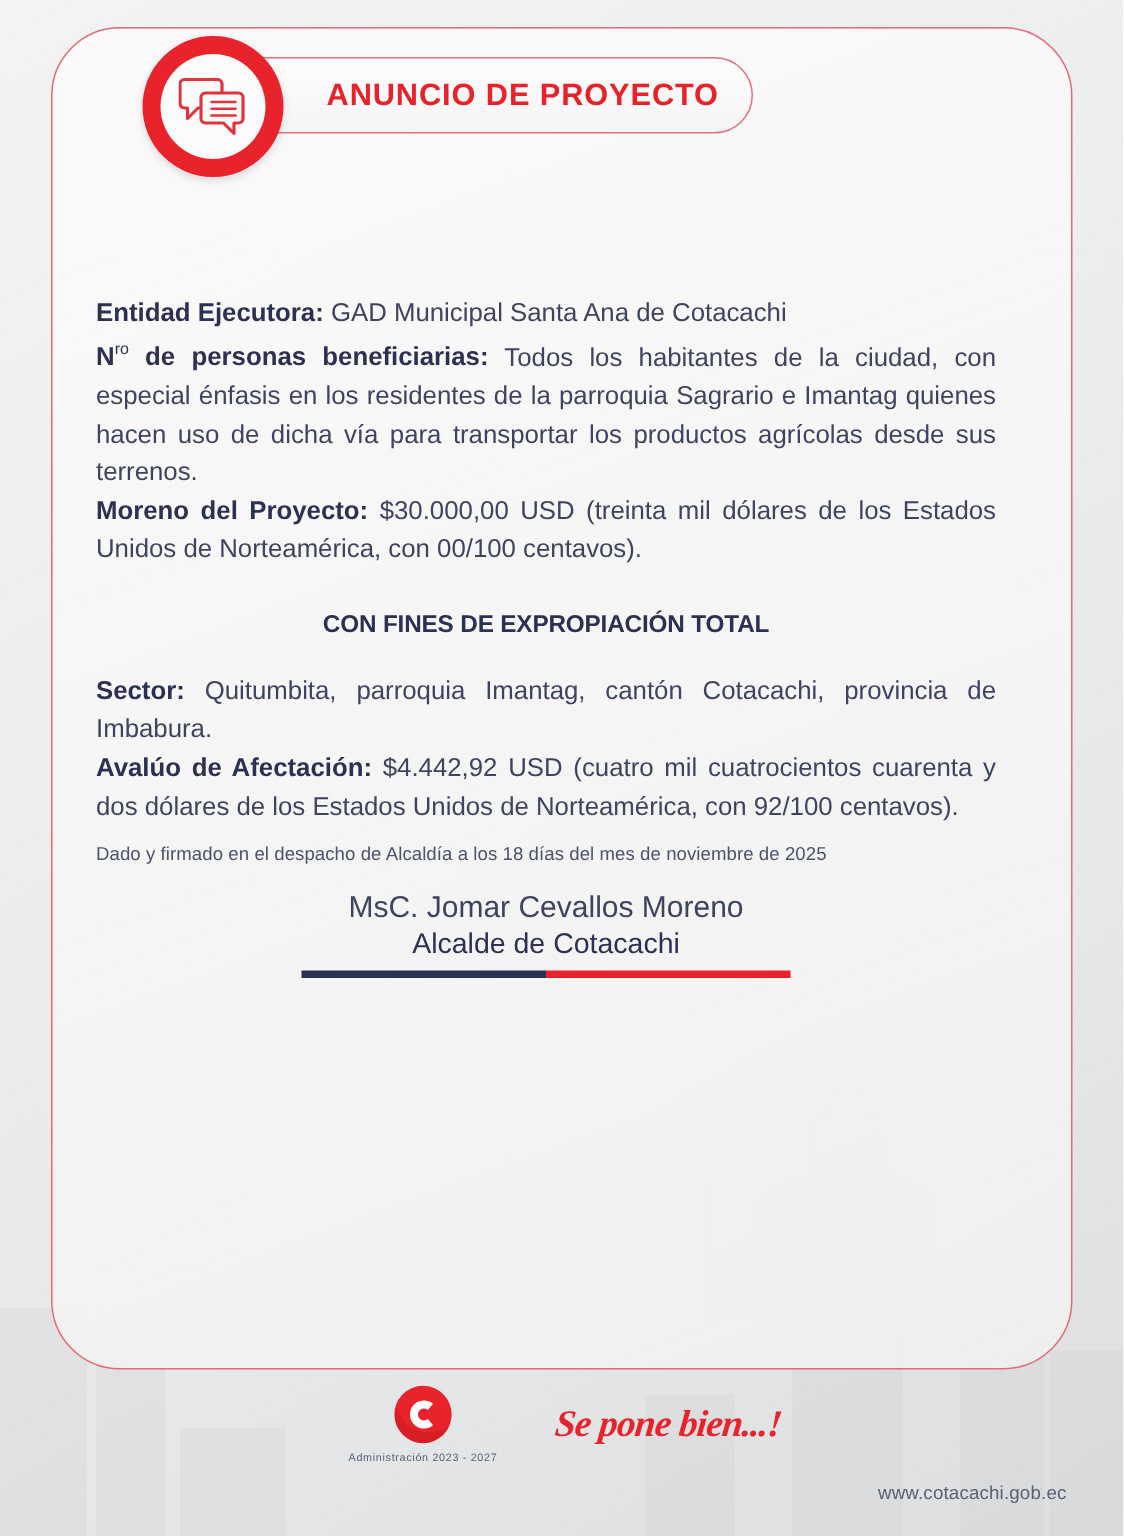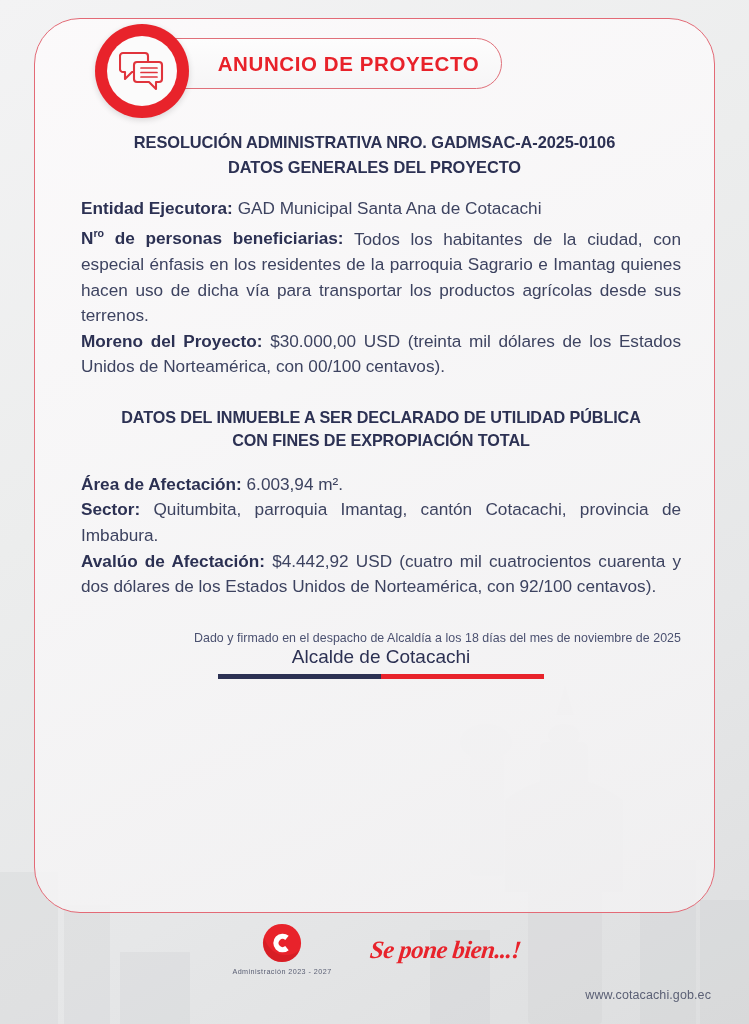--- a/index.html
+++ b/index.html
@@ -109,42 +109,42 @@
     font-size: 16.2px;
     font-weight: bold;
     line-height: 23px;
     letter-spacing: -.1px;
     margin: 26px 0 20px 0;
   }
 
   
   .body-area {
     position: absolute;
-    left: 81px;
+    left: 64px;
     top: 196px;
     width: 600px;
   }
   .para {
     color: #3d4360;
     font-size: 17.2px;
     line-height: 25.6px;
     text-align: justify;
     text-justify: inter-word;
     margin: 0;
   }
   .para b, .lbl {
     font-weight: bold;
     color: #2c3153;
   }
-  .sup { font-size: .62em; vertical-align: super; font-weight: bold; }
+  .sup { font-size: .62em; vertical-align: super; font-weight: normal; }
 
   
   .sign-date {
-    margin-top: 31px;
-    text-align: right;
+    margin-top: 12px;
+    text-align: left;
     color: #4b5170;
     font-size: 12.4px;
     letter-spacing: .05px;
   }
   .sign-name {
     margin-top: 17px;
     text-align: center;
     color: #3d4360;
     font-size: 20px;
     line-height: 25px;
@@ -260,24 +260,20 @@
         <path d="M18 12 h22 a3 3 0 0 1 3 3 v14 a3 3 0 0 1 -3 3 h-3 v7 l-7 -7 h-12 a3 3 0 0 1 -3 -3 v-14 a3 3 0 0 1 3 -3 z" fill="#fbfbfb" stroke="#e0343c" stroke-width="2.1" stroke-linejoin="round"></path>
         <g stroke="#e0343c" stroke-width="1.7" stroke-linecap="round">
           <line x1="22" y1="18" x2="38" y2="18"></line>
           <line x1="22" y1="22.5" x2="38" y2="22.5"></line>
           <line x1="22" y1="27" x2="38" y2="27"></line>
         </g>
       </svg>
     </div>
   </div>
 
-  <div class="doc-title">
-    <div>RESOLUCIÓN ADMINISTRATIVA NRO. GADMSAC-A-2025-0106</div>
-    <div>DATOS GENERALES DEL PROYECTO</div>
-  </div>
 
   <div class="body-area">
 
     <p class="para">
       <b class="lbl">Entidad Ejecutora:</b>
       <span>GAD Municipal Santa Ana de Cotacachi</span>
     </p>
 
 
 
@@ -285,41 +281,37 @@
       <b class="lbl"><span>N</span><span class="sup">ro</span><span> de personas beneficiarias:</span></b>
       <span>Todos los habitantes de la ciudad, con especial énfasis en los residentes de la parroquia Sagrario e Imantag quienes hacen uso de dicha vía para transportar los productos agrícolas desde sus terrenos.</span>
     </p>
 
     <p class="para">
       <b class="lbl">Moreno del Proyecto:</b>
       <span>$30.000,00 USD (treinta mil dólares de los Estados Unidos de Norteamérica, con 00/100 centavos).</span>
     </p>
 
     <div class="section-title">
-      <div>DATOS DEL INMUEBLE A SER DECLARADO DE UTILIDAD PÚBLICA</div>
       <div>CON FINES DE EXPROPIACIÓN TOTAL</div>
     </div>
 
 
-    <p class="para">
-      <b class="lbl">Área de Afectación:</b>
-      <span>6.003,94 m².</span>
-    </p>
 
     <p class="para">
       <b class="lbl">Sector:</b>
       <span>Quitumbita, parroquia Imantag, cantón Cotacachi, provincia de Imbabura.</span>
     </p>
 
     <p class="para">
       <b class="lbl">Avalúo de Afectación:</b>
       <span>$4.442,92 USD (cuatro mil cuatrocientos cuarenta y dos dólares de los Estados Unidos de Norteamérica, con 92/100 centavos).</span>
     </p>
 
     <div class="sign-date">Dado y firmado en el despacho de Alcaldía a los 18 días del mes de noviembre de 2025</div>
+    <div class="sign-name">MsC. Jomar Cevallos Moreno</div>
     <div class="sign-role">Alcalde de Cotacachi</div>
     <div class="sign-rule">
       <span class="navy"></span>
       <span class="red"></span>
     </div>
   </div>
 
   <div class="footer">
 
     <div class="logo-block">

